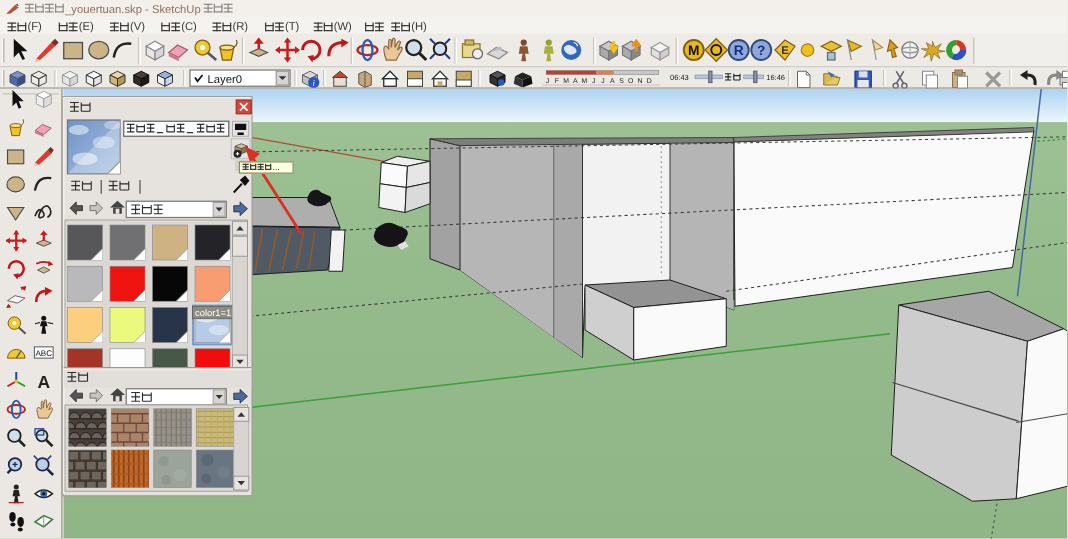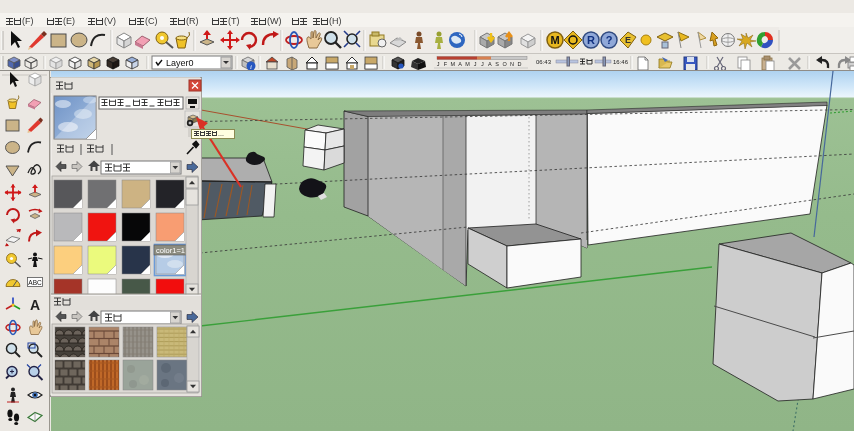--- a/index.html
+++ b/index.html
@@ -18,20 +18,27 @@
 #titlebar .txt{position:absolute;left:20px;top:2px;font-size:9px;color:#8d6e62;}
 #titlebar .g{width:7px;height:7px;vertical-align:0;opacity:.55;}
 #menubar{left:0;top:13px;width:854px;height:14px;background:#f5f3ef;font-size:9px;color:#3a3a3a;}
 .mi{position:absolute;top:3px;}
 .mi .g{width:7px;height:7px;}
 #tt1{left:191px;top:129px;width:44px;height:10px;background:#ffffe1;border:1px solid #8a8a50;box-sizing:border-box;padding:1px 2px;z-index:60;font-size:6px;line-height:6px;}
 #tt1 .g{width:5px;height:5px;margin-right:1px;vertical-align:0;}
 </style></head>
 <body>
 <div id="app">
+<div id="titlebar" class="abs">
+ <svg class="abs" style="left:4px;top:2px" width="13" height="10">
+        <path d="M1 9 L8 2 L11 4 L4 9 Z" fill="#b5523c"></path>
+        <path d="M8 2 L10 1 L11 3 Z" fill="#7a3020"></path>
+      </svg>
+ <span class="txt"><i class="g"></i><i class="g l"></i><i class="g"></i><i class="g l"></i>_youertuan.skp - SketchUp <i class="g"></i><i class="g l"></i><i class="g"></i></span>
+</div>
 <div id="menubar" class="abs">
  <span class="mi" style="left:6px"><i class="g"></i><i class="g l"></i>(F)</span>
  <span class="mi" style="left:47px"><i class="g l"></i><i class="g"></i>(E)</span>
  <span class="mi" style="left:88px"><i class="g"></i><i class="g l"></i>(V)</span>
  <span class="mi" style="left:129px"><i class="g l"></i><i class="g"></i>(C)</span>
  <span class="mi" style="left:170px"><i class="g"></i><i class="g l"></i>(R)</span>
  <span class="mi" style="left:212px"><i class="g l"></i><i class="g"></i>(T)</span>
  <span class="mi" style="left:251px"><i class="g"></i><i class="g l"></i>(W)</span>
  <span class="mi" style="left:292px"><i class="g l"></i><i class="g"></i></span>
  <span class="mi" style="left:313px"><i class="g"></i><i class="g l"></i>(H)</span>

